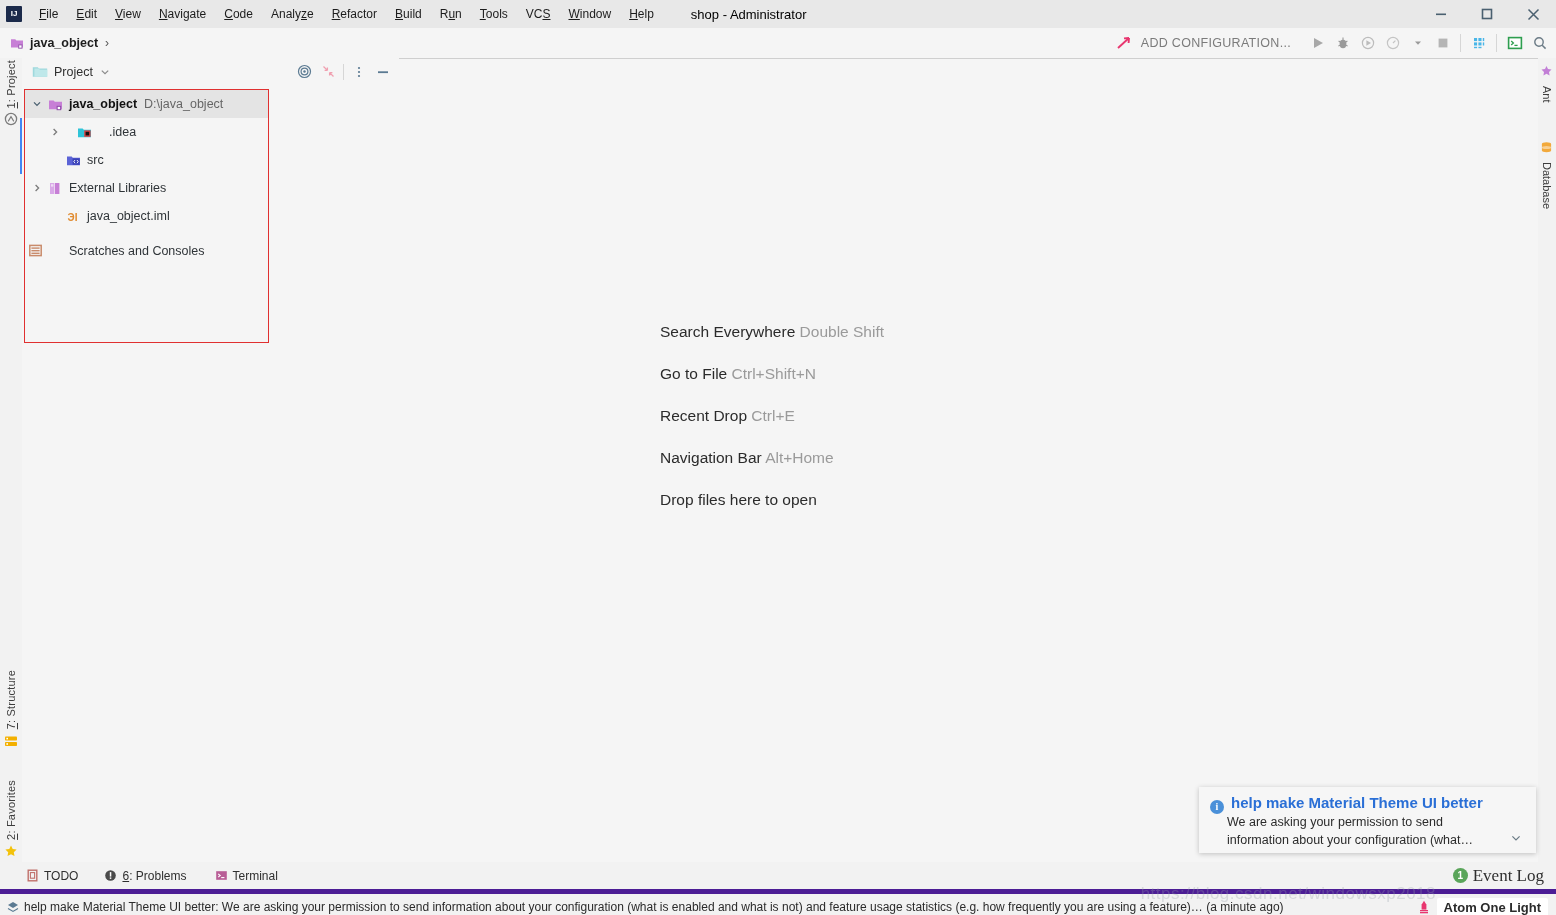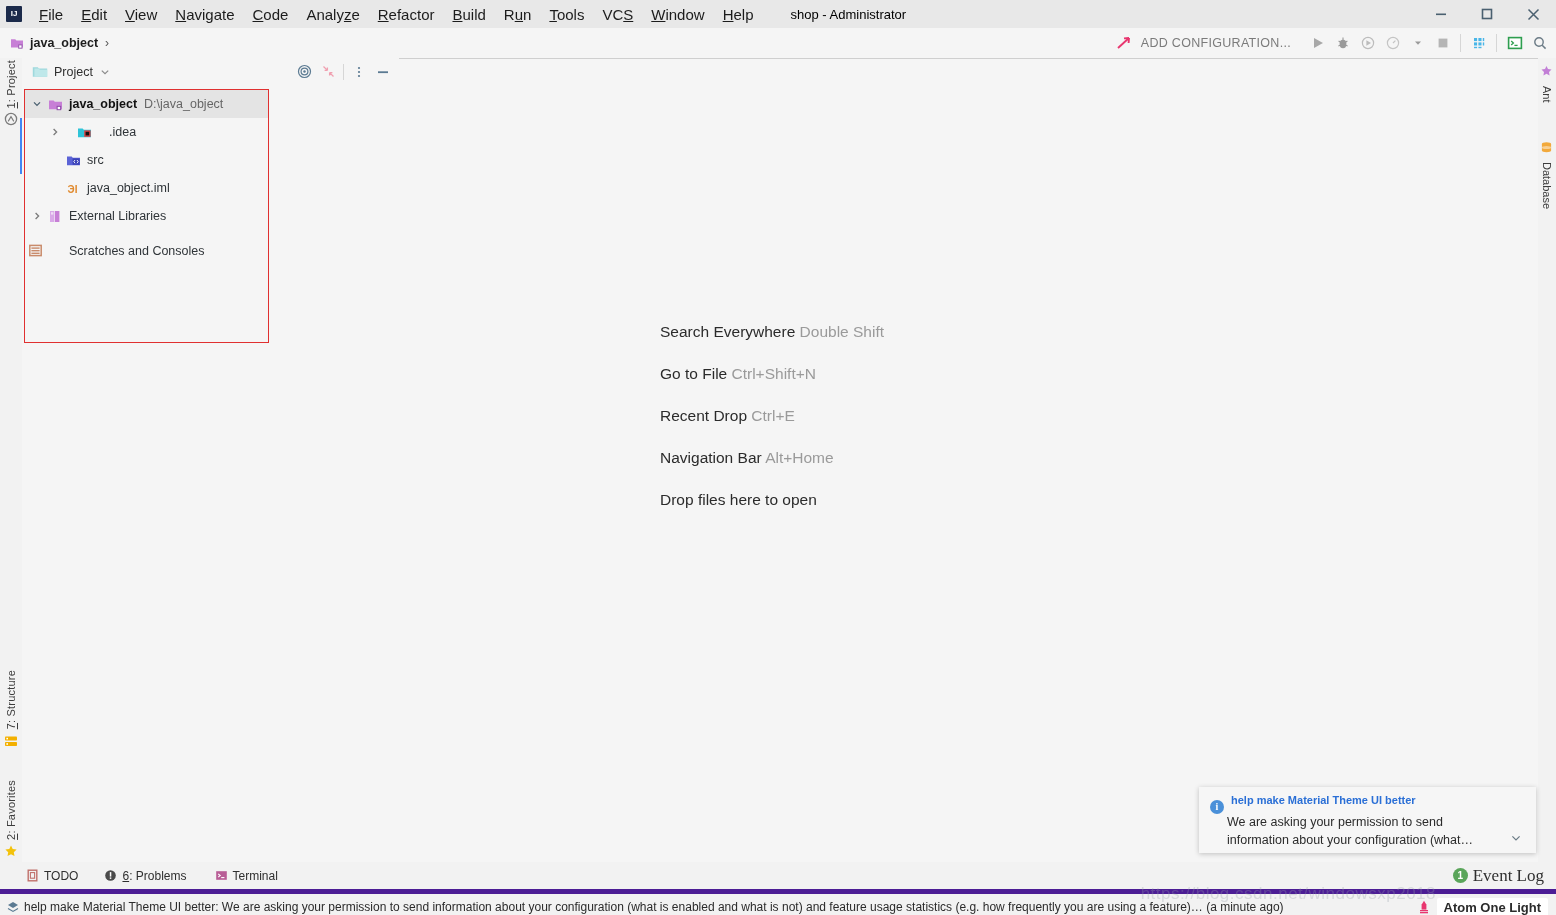--- a/index.html
+++ b/index.html
@@ -26,21 +26,21 @@
     width: 16px; height: 16px; margin-left: 6px; margin-right: 8px;
     background: #1b2a4a;
     color: #ffffff;
     font-size: 8px; line-height: 16px; text-align: center;
     font-family: "Liberation Sans", sans-serif;
     font-weight: bold;
     border-radius: 1px;
     flex: 0 0 auto;
   }
   .menu-item {
-    font-size: 15px; color: #1c1c1c;
+    font-size: 12px; color: #1c1c1c;
     padding: 3px 8px; margin: 0 1px;
     cursor: default; white-space: nowrap;
   }
   .menu-item .mn { text-decoration: underline; }
   .title-text {
     font-size: 13px; color: #000000;
     margin-left: 28px; white-space: nowrap;
   }
   .win-controls {
     position: absolute; right: 0; top: 0; height: 28px;
@@ -182,21 +182,21 @@
   .balloon-i {
     position: absolute; left: 11px; top: 13px;
     width: 14px; height: 14px; border-radius: 50%;
     background: #4a90d9; color: #fff;
     font-size: 10px; font-weight: bold;
     text-align: center; line-height: 14px;
     font-family: "Liberation Serif", serif;
   }
   .balloon-title {
     position: absolute; left: 32px; top: 7px;
-    font-size: 11px; font-weight: bold; color: #2a6fd6;
+    font-size: 15px; font-weight: bold; color: #2a6fd6;
     white-space: nowrap;
   }
   .balloon-body {
     position: absolute; left: 28px; top: 26px;
     width: 270px; font-size: 12.5px; color: #2b2b2b;
     line-height: 18px;
   }
   .balloon-chev { position: absolute; right: 14px; top: 43px; }
 
   
@@ -539,44 +539,44 @@
         <span class="ticon">
           <svg width="15" height="15" viewBox="0 0 15 15">
             <path d="M1 3.4h4.6l1.2 1.4H14v7.4H1z" fill="#5b63d6"></path>
             <rect x="6.6" y="5.4" width="7" height="6.4" fill="#3a42b8"></rect>
             <path d="M9 7 L7.8 8.6 L9 10.2 M11 7 L12.2 8.6 L11 10.2" stroke="#ffffff" stroke-width="0.9" fill="none"></path>
           </svg>
         </span>
         <span class="tlabel">src</span>
       </div>
 
-      <div class="trow" style="padding-left:20px;">
-        <span class="tw"></span>
-        <span class="ticon">
-          <svg width="15" height="15" viewBox="0 0 15 15">
-            <text x="1.6" y="11.6" font-family="Liberation Sans, sans-serif" font-size="10" font-weight="bold" fill="#e08a2e">ЭI</text>
-          </svg>
-        </span>
-        <span class="tlabel">java_object.iml</span>
-      </div>
-
       <div class="trow" style="padding-left:2px;">
         <span class="tw">
           <svg width="10" height="10" viewBox="0 0 10 10">
               <path d="M3.6 2 L6.6 5 L3.6 8" stroke="#7b7b7b" stroke-width="1.3" fill="none"></path>
             </svg>
         </span>
         <span class="ticon">
           <svg width="15" height="15" viewBox="0 0 15 15">
             <rect x="2" y="2" width="4.4" height="11" fill="#d9a8e8"></rect>
             <rect x="7" y="2" width="4.4" height="11" fill="#c77fd6"></rect>
             <rect x="3" y="3.2" width="2.4" height="2.4" fill="#fff" opacity=".6"></rect>
           </svg>
         </span>
         <span class="tlabel">External Libraries</span>
+      </div>
+
+      <div class="trow" style="padding-left:20px;">
+        <span class="tw"></span>
+        <span class="ticon">
+          <svg width="15" height="15" viewBox="0 0 15 15">
+            <text x="1.6" y="11.6" font-family="Liberation Sans, sans-serif" font-size="10" font-weight="bold" fill="#e08a2e">ЭI</text>
+          </svg>
+        </span>
+        <span class="tlabel">java_object.iml</span>
       </div>
 
       <div class="trow" style="padding-left:20px;align-items:flex-end;">
         <span class="ticon" style="margin-left:-18px;">
           <svg width="15" height="15" viewBox="0 0 15 15">
             <rect x="1.8" y="2.4" width="11.4" height="10.2" fill="none" stroke="#c98b6b" stroke-width="1.5"></rect>
             <rect x="3.4" y="4.4" width="8.2" height="1.4" fill="#c98b6b"></rect>
             <rect x="3.4" y="7" width="8.2" height="1.4" fill="#c98b6b"></rect>
             <rect x="3.4" y="9.6" width="8.2" height="1.4" fill="#c98b6b"></rect>
           </svg>

